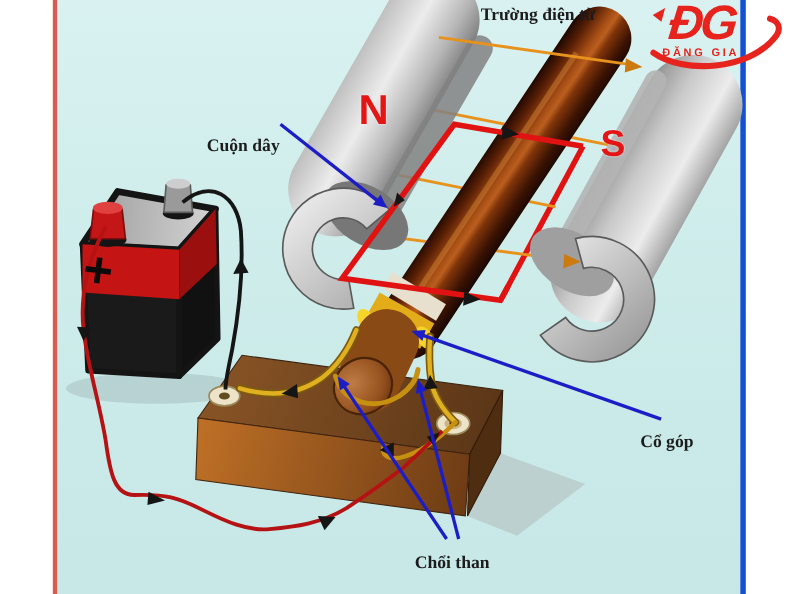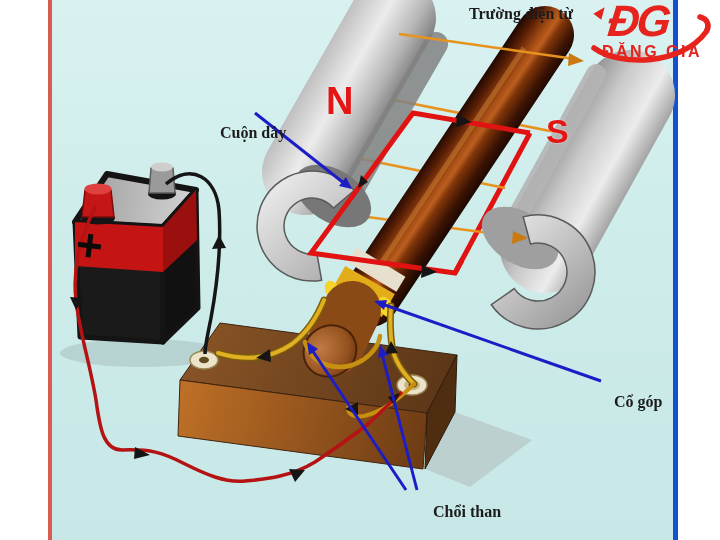--- a/index.html
+++ b/index.html
@@ -3,31 +3,31 @@
 <meta charset="utf-8">
 <style>
   html,body{margin:0;padding:0;background:#fff;}
   #stage{position:relative;width:720px;height:540px;background:#ffffff;overflow:hidden;
          font-family:"Liberation Serif",serif;}
   .bg{position:absolute;left:52px;top:0;width:621px;height:540px;
       background:linear-gradient(180deg,#d9f2f1 0%,#cdecea 45%,#c7e8e7 100%);}
   .border-left{position:absolute;left:48px;top:0;width:4px;height:540px;background:#d95c52;}
   .border-right{position:absolute;left:673px;top:0;width:5px;height:540px;background:#1351d2;}
   svg{position:absolute;left:0;top:0;}
-  .lbl{position:absolute;font-weight:bold;font-size:16px;color:#1c1c1c;white-space:nowrap;padding-left:32px;}
+  .lbl{position:absolute;font-weight:bold;font-size:16px;color:#1c1c1c;white-space:nowrap;}
   .pole{position:absolute;font-family:"Liberation Sans",sans-serif;font-weight:bold;color:#e31515;
         text-shadow:0 0 2px rgba(255,255,255,.7);}
   .plus{position:absolute;left:76px;top:218px;font-family:"Liberation Sans",sans-serif;
         font-weight:bold;font-size:46px;color:#0b0b0b;transform:rotate(7deg);}
   #logo{position:absolute;left:586px;top:2px;width:132px;height:68px;z-index:5;}
   #logo .mono{position:absolute;left:22px;top:-6px;font-family:"Liberation Sans",sans-serif;
         font-weight:bold;font-style:italic;font-size:44px;letter-spacing:-3px;color:#e6231c;
         transform:skewX(-6deg);}
   #logo .name{position:absolute;left:16px;top:41px;font-family:"Liberation Sans",sans-serif;
-        font-weight:bold;font-size:16px;letter-spacing:2.5px;color:#e6231c;}
+        font-weight:bold;font-size:10px;letter-spacing:2.5px;color:#e6231c;}
   #logo .arrowtip{position:absolute;left:10px;top:4px;width:0;height:0;border-style:solid;
         border-width:0 5px 12px 5px;border-color:transparent transparent #e6231c transparent;
         transform:rotate(38deg);}
 </style>
 </head>
 <body>
 
 <div id="stage">
   <div class="bg"></div>
   <div class="border-left"></div>
@@ -182,21 +182,21 @@
       <line x1="406" y1="490" x2="310" y2="347" stroke="#1d1dc8" stroke-width="3"></line>
       <polygon points="307,342 309,355 318,349" fill="#1d1dc8"></polygon>
       <line x1="417" y1="490" x2="381" y2="350" stroke="#1d1dc8" stroke-width="3"></line>
       <polygon points="380,345 378,358 388,355" fill="#1d1dc8"></polygon>
     </g>
   </svg>
 
   <div class="lbl" style="left:437px;top:5px;">Trường điện từ</div>
   <div class="lbl" style="left:188px;top:88px;margin-top:36px;">Cuộn dây</div>
   <div class="lbl" style="left:582px;top:393px;">Cổ góp</div>
-  <div class="lbl" style="left:401px;top:503px;">Chổi than</div>
+  <div class="lbl" style="left:377px;top:503px;">Chổi than</div>
 
   <div class="pole" style="left:326px;top:80px;font-size:38px;">N</div>
   <div class="pole" style="left:546px;top:112px;font-size:34px;">S</div>
   <div class="plus">+</div>
 
   <div id="logo">
     <svg width="132" height="68" viewBox="0 0 132 68">
       <path d="M 8,46 C 34,65 96,63 120,30 C 124,24 122,17 114,15" fill="none" stroke="#e6231c" stroke-width="5.5" stroke-linecap="round"></path>
     </svg>
     <div class="arrowtip"></div>

